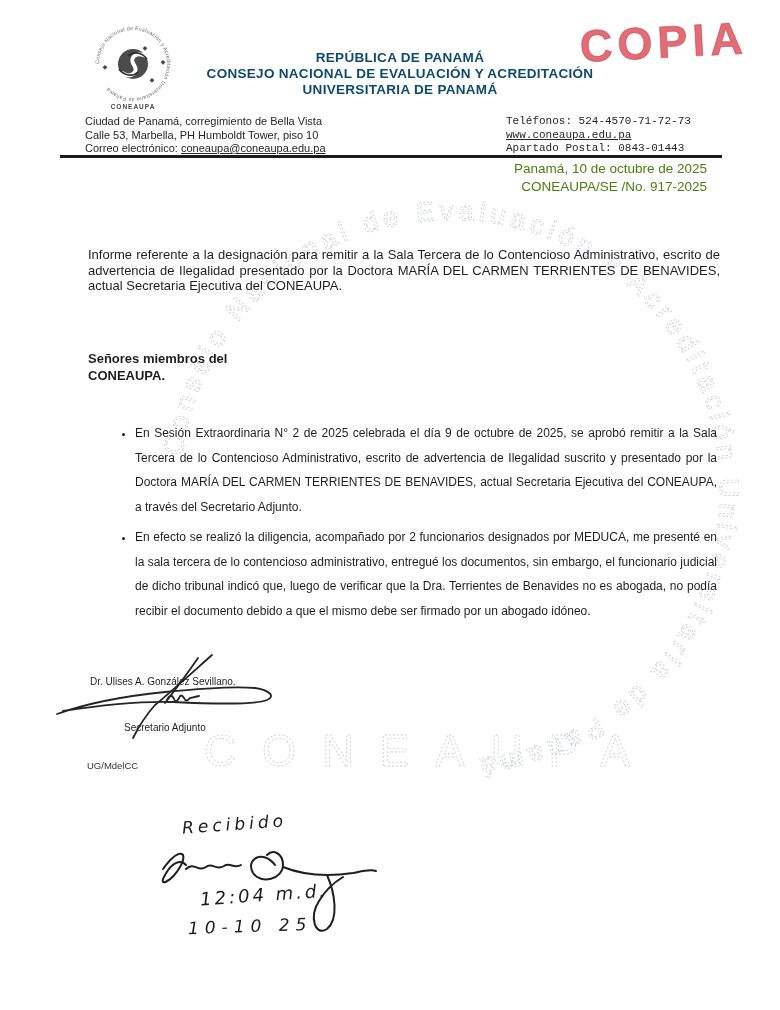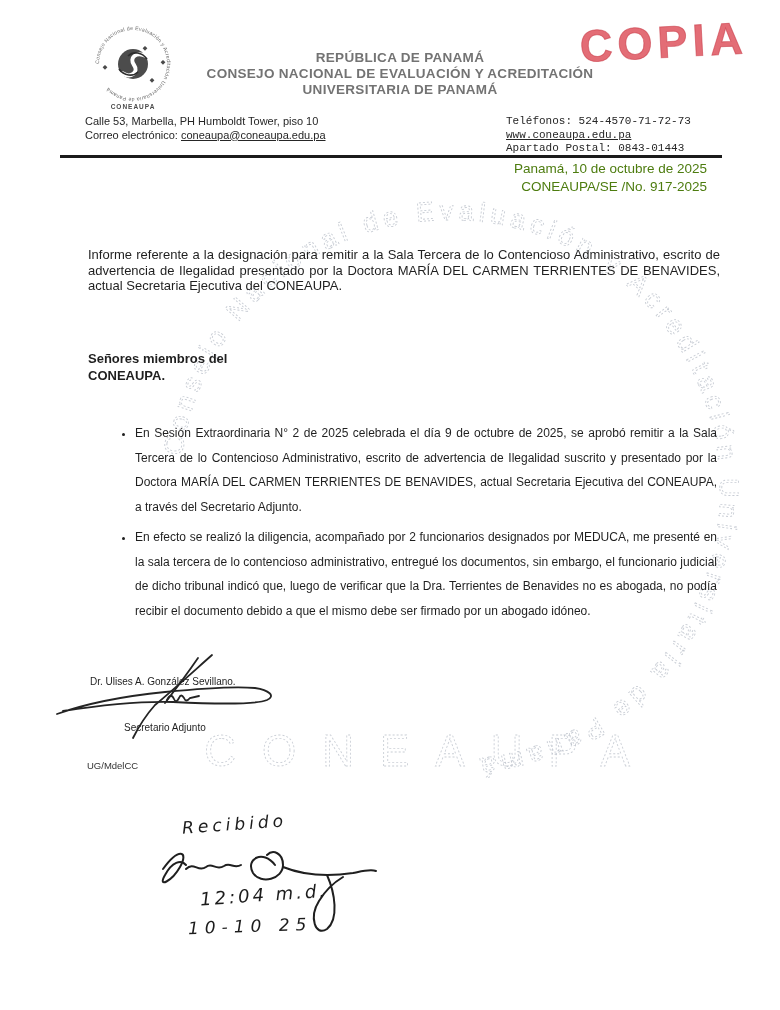--- a/index.html
+++ b/index.html
@@ -6,21 +6,21 @@
   html,body { width:780px; height:1010px; }
   body { font-family:"Liberation Sans", sans-serif; background:#ffffff; color:#1f1f1f; position:relative; overflow:hidden; }
   .page { position:absolute; inset:0; width:780px; height:1010px; background:#fff; }
   .abs { position:absolute; }
   .z1 { z-index:2; }
 
   
   .wm { position:absolute; inset:0; z-index:1; pointer-events:none; }
 
   
-  .titles { left:140px; top:50px; width:520px; text-align:center; font-weight:bold; font-size:13.5px; line-height:16px; letter-spacing:.3px; color:#737373; }
+  .titles { left:140px; top:50px; width:520px; text-align:center; font-weight:bold; font-size:13.5px; line-height:16px; letter-spacing:.3px; color:#0c4a6e; }
   .stamp { left:580px; top:24px; font-size:45px; font-weight:800; letter-spacing:5px; line-height:1;
            color:rgba(222,83,94,.85); -webkit-text-stroke:1px rgba(198,52,66,.55);
            transform:rotate(-3deg); transform-origin:left center; }
   .contact { font-size:11px; line-height:13.5px; color:#262626; }
   .contact-left { left:85px; top:115px; }
   .contact-right { left:506px; top:115px;font-family:Liberation Mono, monospace; }
   .u { text-decoration:underline; }
   .rule { left:60px; top:155px; width:662px; height:3px; background:#1b1b1b; }
   .dateblock { right:73px; top:160px; text-align:right; font-size:13.5px; line-height:17.5px; color:#4d7c0f; }
 
@@ -84,20 +84,21 @@
 
   <div class="abs z1 titles">
     <div>REPÚBLICA DE PANAMÁ</div>
     <div>CONSEJO NACIONAL DE EVALUACIÓN Y ACREDITACIÓN</div>
     <div>UNIVERSITARIA DE PANAMÁ</div>
   </div>
 
   <div class="abs z1 stamp">COPIA</div>
 
   <div class="abs z1 contact contact-left">
+    <div>Ciudad de Panamá, corregimiento de Bella Vista</div>
     <div>Calle 53, Marbella, PH Humboldt Tower, piso 10</div>
     <div><span>Correo electrónico: </span><span class="u">coneaupa@coneaupa.edu.pa</span></div>
   </div>
   <div class="abs z1 contact contact-right">
     <div>Teléfonos: 524-4570-71-72-73</div>
     <div class="u">www.coneaupa.edu.pa</div>
     <div>Apartado Postal: 0843-01443</div>
   </div>
 
   <div class="abs z1 rule"></div>

